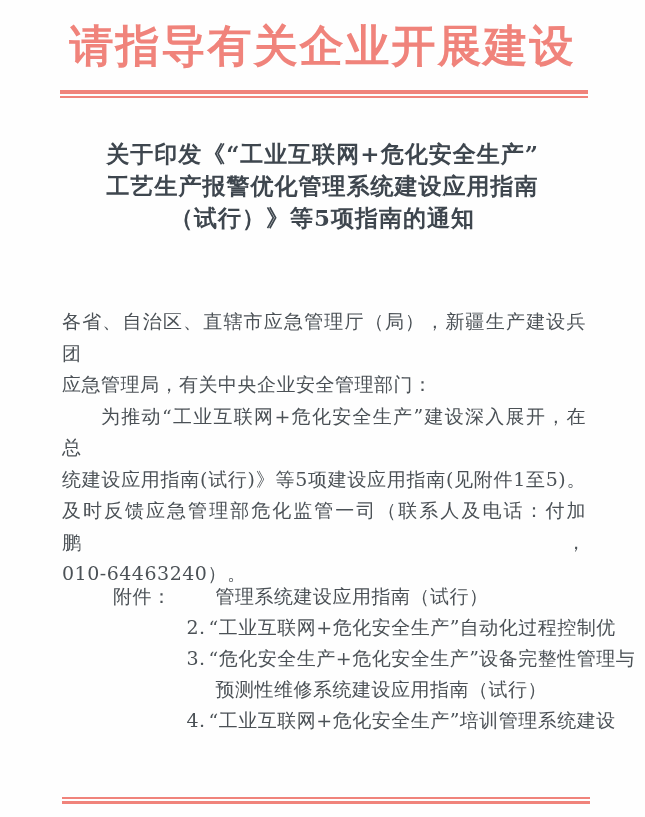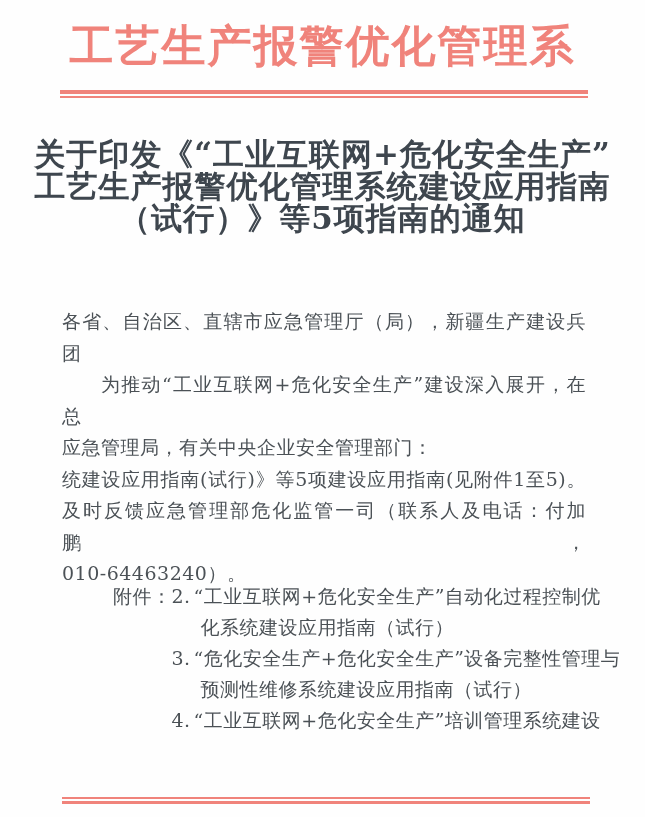--- a/index.html
+++ b/index.html
@@ -41,21 +41,21 @@
     height: 2px;
     background: var(--accent-red);
   }
   
   .doc-title {
     position: absolute;
     top: 138px;
     left: 0;
     width: 100%;
     text-align: center;
-    font-size: 31px;
+    font-size: 23px;
     font-weight: bold;
     color: var(--title-color);
     line-height: 32px;
     letter-spacing: 1px;
   }
   
   .body-block {
     position: absolute;
     top: 270px;
     left: 62px;
@@ -84,20 +84,21 @@
     left: 113px;
     width: 480px;
     font-size: 19px;
     color: var(--body-color);
     line-height: 31px;
     letter-spacing: 0.5px;
   }
   .att-row {
     display: flex;
     align-items: flex-start;
+    gap: 15px;
   }
   .att-label {
     flex: 0 0 35px;
     white-space: nowrap;
   }
   .att-items {
     flex: 1;
   }
   .att-num {
     display: inline-block;
@@ -121,54 +122,54 @@
     margin-top: 2px;
     height: 2.5px;
     background: var(--accent-red);
   }
 </style>
 </head>
 <body>
 
 <div class="page" style="--accent-red: #F0837B; --title-color: #3E464E; --body-color: #4B5156;">
 
-  <div class="letterhead">工艺生产报警优化管理系</div>
+  <div class="letterhead">请指导有关企业开展建设</div>
 
   <div class="head-rule">
     <div class="thin"></div>
   </div>
 
   <div class="doc-title">
     <div class="title-line">关于印发《“工业互联网+危化安全生产”</div>
     <div class="title-line">工艺生产报警优化管理系统建设应用指南</div>
     <div class="title-line">（试行）》等5项指南的通知</div>
   </div>
 
   <div class="body-block">
     <div class="line stretch">各省、自治区、直辖市应急管理厅（局），新疆生产建设兵团</div>
+    <div class="line">应急管理局，有关中央企业安全管理部门：</div>
     <div class="line stretch indent">为推动“工业互联网+危化安全生产”建设深入展开，在总</div>
-    <div class="line">应急管理局，有关中央企业安全管理部门：</div>
     <div class="line stretch">统建设应用指南(试行)》等5项建设应用指南(见附件1至5)。</div>
     <div class="line stretch">及时反馈应急管理部危化监管一司（联系人及电话：付加鹏，</div>
     <div class="line">010-64463240）。</div>
   </div>
 
   <div class="attachments">
     <div class="att-row">
       <div class="att-label">附件：</div>
       <div class="att-items">
 
         <div class="att-item">
+          <div class="att-line cont">管理系统建设应用指南（试行）</div>
         </div>
 
         <div class="att-item">
           <div class="att-line">
             <span class="att-num">2.</span><span>“工业互联网+危化安全生产”自动化过程控制优</span>
           </div>
-          <div class="att-line cont">化系统建设应用指南（试行）</div>
         </div>
 
         <div class="att-item">
           <div class="att-line">
             <span class="att-num">3.</span><span>“危化安全生产+危化安全生产”设备完整性管理与</span>
           </div>
           <div class="att-line cont">预测性维修系统建设应用指南（试行）</div>
         </div>
 
         <div class="att-item">

